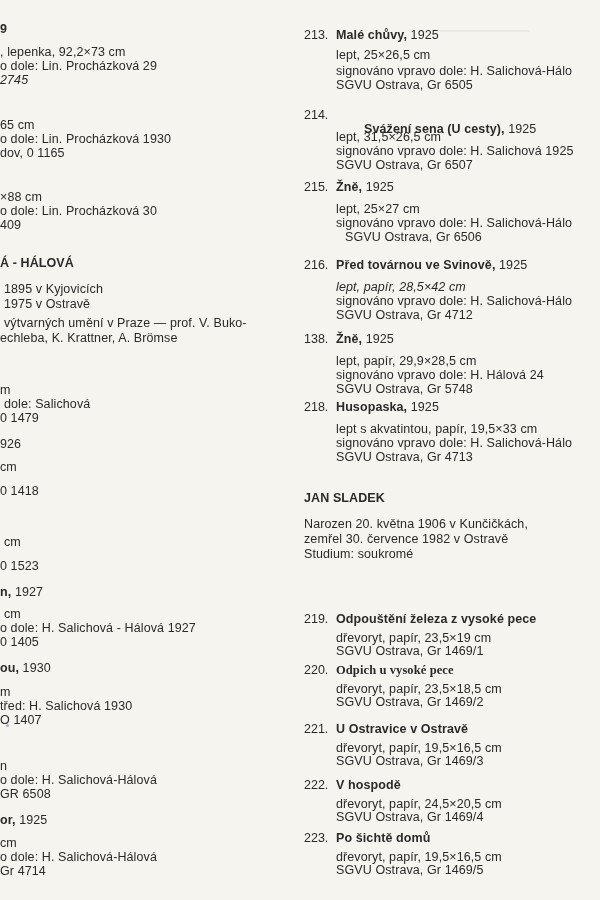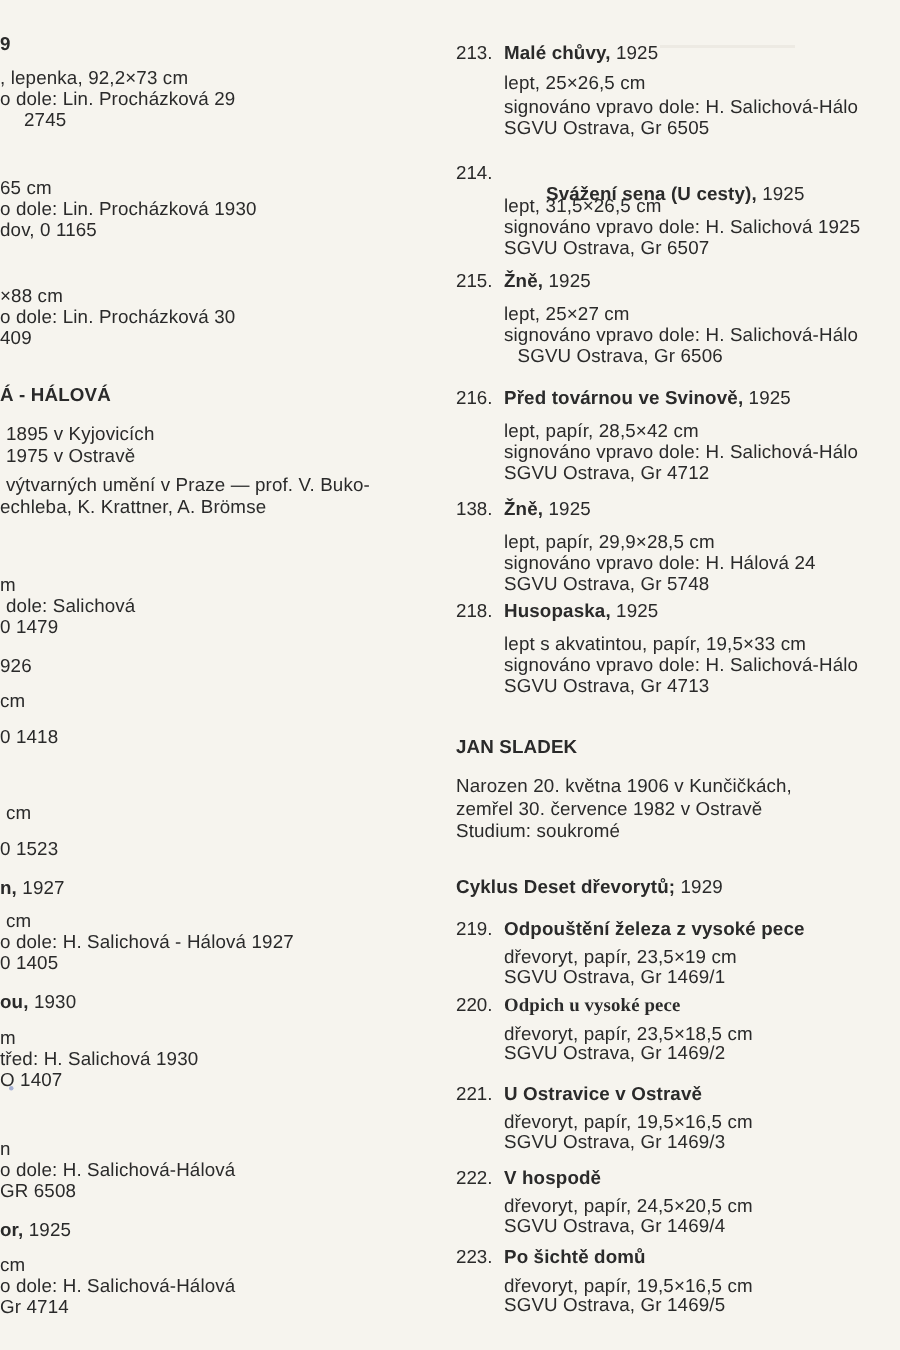--- a/index.html
+++ b/index.html
@@ -19,21 +19,21 @@
 </style>
 </head>
 <body>
 
 <div class="page">
 
   <div class="col" id="left-col" style="left:0; width:300px; height:900px;">
       <div class="line b" style="left:0px; top:22px;">9</div>
       <div class="line" style="left:0px; top:45px;">, lepenka, 92,2×73 cm</div>
       <div class="line" style="left:0px; top:59px;">o dole: Lin. Procházková 29</div>
-      <div class="line" style="left:16px; top:73px;">2745</div>
+      <div class="line" style="left:0px; top:73px;font-style:italic;">2745</div>
       <div class="line" style="left:0px; top:118px;">65 cm</div>
       <div class="line" style="left:0px; top:132px;">o dole: Lin. Procházková 1930</div>
       <div class="line" style="left:0px; top:146px;">dov, 0 1165</div>
       <div class="line" style="left:0px; top:190px;">×88 cm</div>
       <div class="line" style="left:0px; top:204px;">o dole: Lin. Procházková 30</div>
       <div class="line" style="left:0px; top:218px;">409</div>
       <div class="line b" style="left:0px; top:256px;">Á - HÁLOVÁ</div>
       <div class="line" style="left:4px; top:282px;">1895 v Kyjovicích</div>
       <div class="line" style="left:4px; top:297px;">1975 v Ostravě</div>
       <div class="line" style="left:4px; top:316px;">výtvarných umění v Praze — prof. V. Buko-</div>
@@ -83,21 +83,21 @@
       <div style="position:absolute; left:0; top:180px; width:300px;">
         <span class="num" style="left:4px; top:0;">215.</span>
         <div class="line" style="left:36px; top:0;"><span class="b">Žně,</span><span> 1925</span></div>
         <div class="line" style="left:36px; top:22px;">lept, 25×27 cm</div>
         <div class="line" style="left:36px; top:36px;">signováno vpravo dole: H. Salichová-Hálo</div>
         <div class="line" style="left:45px; top:50px;">SGVU Ostrava, Gr 6506</div>
       </div>
       <div style="position:absolute; left:0; top:258px; width:300px;">
         <span class="num" style="left:4px; top:0;">216.</span>
         <div class="line" style="left:36px; top:0;"><span class="b">Před továrnou ve Svinově,</span><span> 1925</span></div>
-        <div class="line" style="left:36px; top:22px;">lept, papír, 28,5×42 cm</div>
+        <div class="line" style="left:36px; top:22px;font-style:italic;">lept, papír, 28,5×42 cm</div>
         <div class="line" style="left:36px; top:36px;">signováno vpravo dole: H. Salichová-Hálo</div>
         <div class="line" style="left:36px; top:50px;">SGVU Ostrava, Gr 4712</div>
       </div>
       <div style="position:absolute; left:0; top:332px; width:300px;">
         <span class="num" style="left:4px; top:0;">138.</span>
         <div class="line" style="left:36px; top:0;"><span class="b">Žně,</span><span> 1925</span></div>
         <div class="line" style="left:36px; top:22px;">lept, papír, 29,9×28,5 cm</div>
         <div class="line" style="left:36px; top:36px;">signováno vpravo dole: H. Hálová 24</div>
         <div class="line" style="left:36px; top:50px;">SGVU Ostrava, Gr 5748</div>
       </div>
@@ -105,21 +105,20 @@
         <span class="num" style="left:4px; top:0;">218.</span>
         <div class="line" style="left:36px; top:0;"><span class="b">Husopaska,</span><span> 1925</span></div>
         <div class="line" style="left:36px; top:22px;">lept s akvatintou, papír, 19,5×33 cm</div>
         <div class="line" style="left:36px; top:36px;">signováno vpravo dole: H. Salichová-Hálo</div>
         <div class="line" style="left:36px; top:50px;">SGVU Ostrava, Gr 4713</div>
       </div>
       <div class="line b" style="left:4px; top:491px;">JAN SLADEK</div>
       <div class="line" style="left:4px; top:517px;">Narozen 20. května 1906 v Kunčičkách,</div>
       <div class="line" style="left:4px; top:532px;">zemřel 30. července 1982 v Ostravě</div>
       <div class="line" style="left:4px; top:547px;">Studium: soukromé</div>
-      <div class="line" style="left:4px; top:584px;"><span class="b">Cyklus Deset dřevorytů;</span><span> 1929</span></div>
       <div style="position:absolute; left:0; top:612px; width:300px;">
         <span class="num" style="left:4px; top:0;">219.</span>
         <div class="line b" style="left:36px; top:0;">Odpouštění železa z vysoké pece</div>
         <div class="line" style="left:36px; top:19px;">dřevoryt, papír, 23,5×19 cm</div>
         <div class="line" style="left:36px; top:32px;">SGVU Ostrava, Gr 1469/1</div>
       </div>
       <div style="position:absolute; left:0; top:663px; width:300px;">
         <span class="num" style="left:4px; top:0;">220.</span>
         <div class="line b" style="left:36px; top:0;font-family:Liberation Serif, serif;">Odpich u vysoké pece</div>
         <div class="line" style="left:36px; top:19px;">dřevoryt, papír, 23,5×18,5 cm</div>

